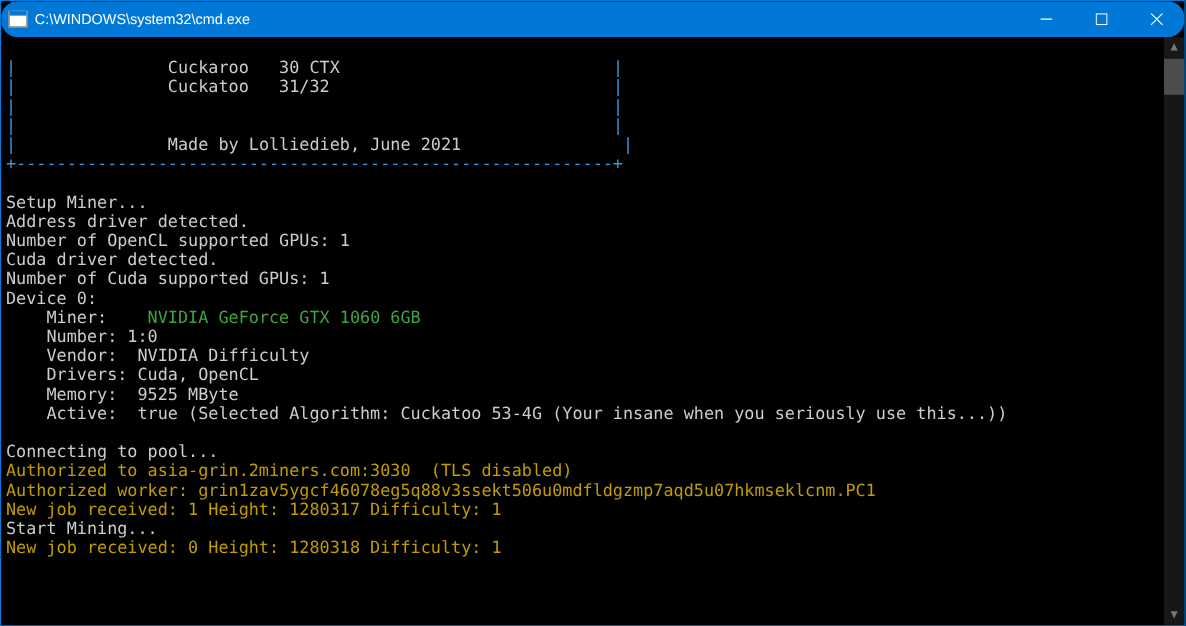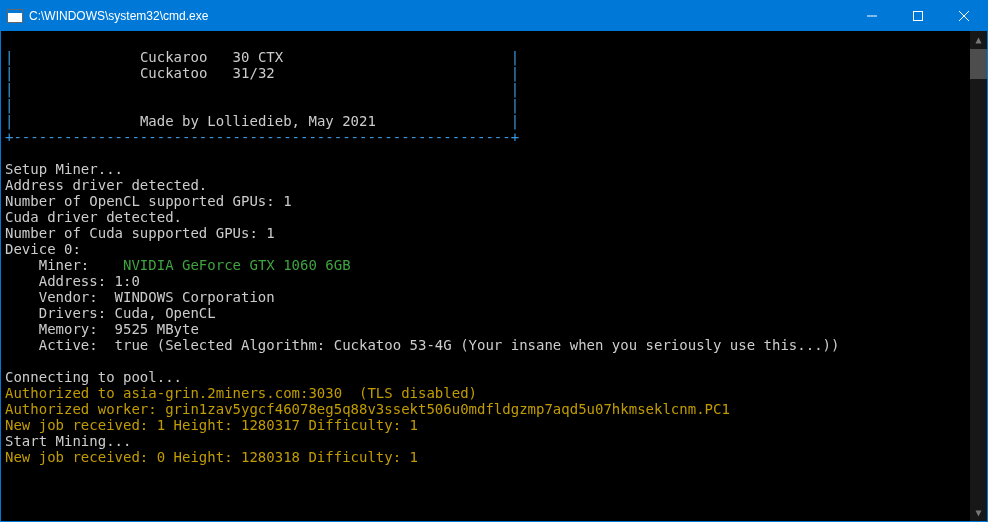--- a/index.html
+++ b/index.html
@@ -12,20 +12,21 @@
       overflow: hidden;
       border: 1px solid #0078d7;
     }
     .titlebar {
       height: 30px;
       background: #0078d7;
       display: flex;
       align-items: center;
       justify-content: space-between;
       padding-left: 6px;
+      border-radius: 14px;
     }
     .titlebar-left {
       display: flex;
       align-items: center;
       gap: 6px;
     }
     .cmd-icon {
       width: 16px;
       height: 14px;
       background: #fff;
@@ -128,32 +129,32 @@
     </div>
   </div>
 </div>
 
 <div class="content-wrap">
   <div class="terminal">
 <span class="cyan">|</span><span class="white">               </span><span class="white">Cuckaroo   30 CTX</span><span class="white">                           </span><span class="cyan">|</span>
 <span class="cyan">|</span><span class="white">               </span><span class="white">Cuckatoo   31/32</span><span class="white">                            </span><span class="cyan">|</span>
 <span class="cyan">|</span><span class="white">                                                           </span><span class="cyan">|</span>
 <span class="cyan">|</span><span class="white">                                                           </span><span class="cyan">|</span>
-<span class="cyan">|</span><span class="white">               </span><span class="white">Made by Lolliedieb, May 2021</span><span class="white">                </span><span class="cyan">|</span>
+<span class="cyan">|</span><span class="white">               </span><span class="white">Made by Lolliedieb, June 2021</span><span class="white">                </span><span class="cyan">|</span>
 <span class="cyan">+-----------------------------------------------------------+</span>
 
 <span class="white">Setup Miner...</span>
 <span class="white">Address driver detected.</span>
 <span class="white">Number of OpenCL supported GPUs: 1</span>
 <span class="white">Cuda driver detected.</span>
 <span class="white">Number of Cuda supported GPUs: 1</span>
 <span class="white">Device 0:</span>
 <span class="white">    Miner:    </span><span class="green">NVIDIA GeForce GTX 1060 6GB</span>
-<span class="white">    Address: 1:0</span>
-<span class="white">    Vendor:  WINDOWS Corporation</span>
+<span class="white">    Number: 1:0</span>
+<span class="white">    Vendor:  NVIDIA Difficulty</span>
 <span class="white">    Drivers: Cuda, OpenCL</span>
 <span class="white">    Memory:  9525 MByte</span>
 <span class="white">    Active:  true (Selected Algorithm: Cuckatoo 53-4G (Your insane when you seriously use this...))</span>
 
 <span class="white">Connecting to pool...</span>
 <span class="olive">Authorized to asia-grin.2miners.com:3030  (TLS disabled)</span>
 <span class="olive">Authorized worker: grin1zav5ygcf46078eg5q88v3ssekt506u0mdfldgzmp7aqd5u07hkmseklcnm.PC1</span>
 <span class="olive">New job received: 1 Height: 1280317 Difficulty: 1</span>
 <span class="white">Start Mining...</span>
 <span class="olive">New job received: 0 Height: 1280318 Difficulty: 1</span>

